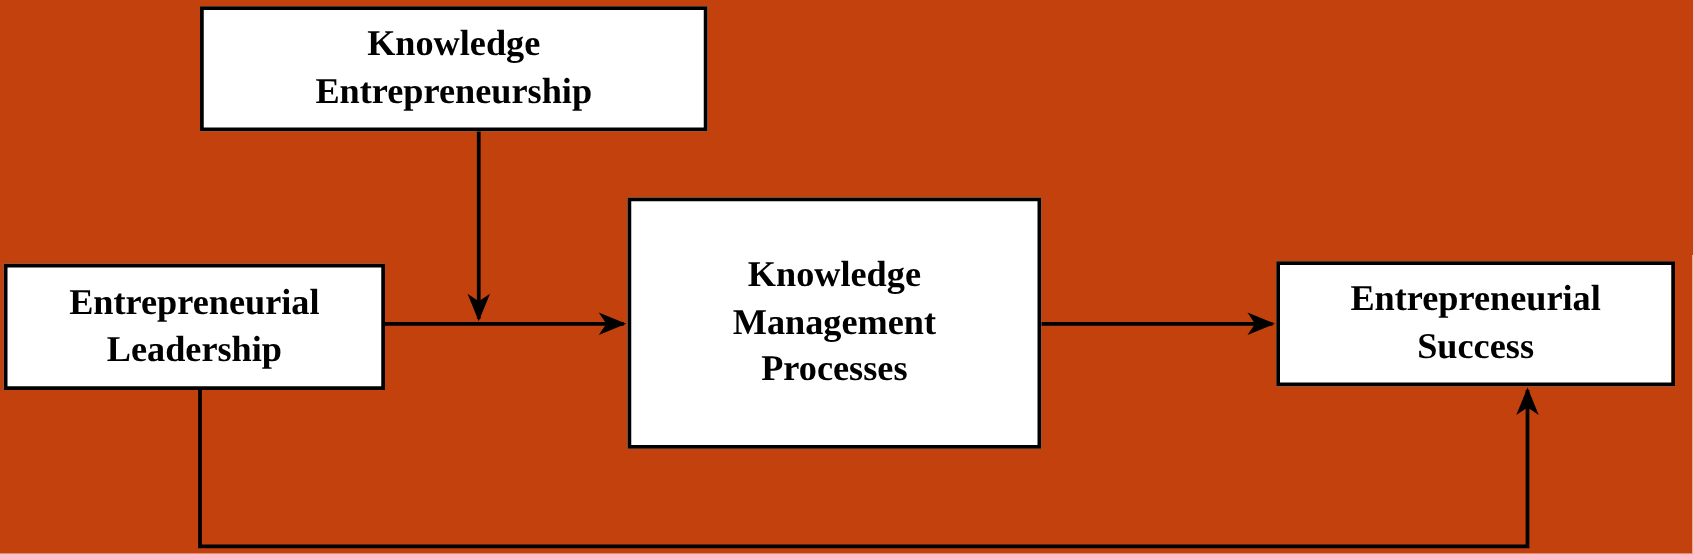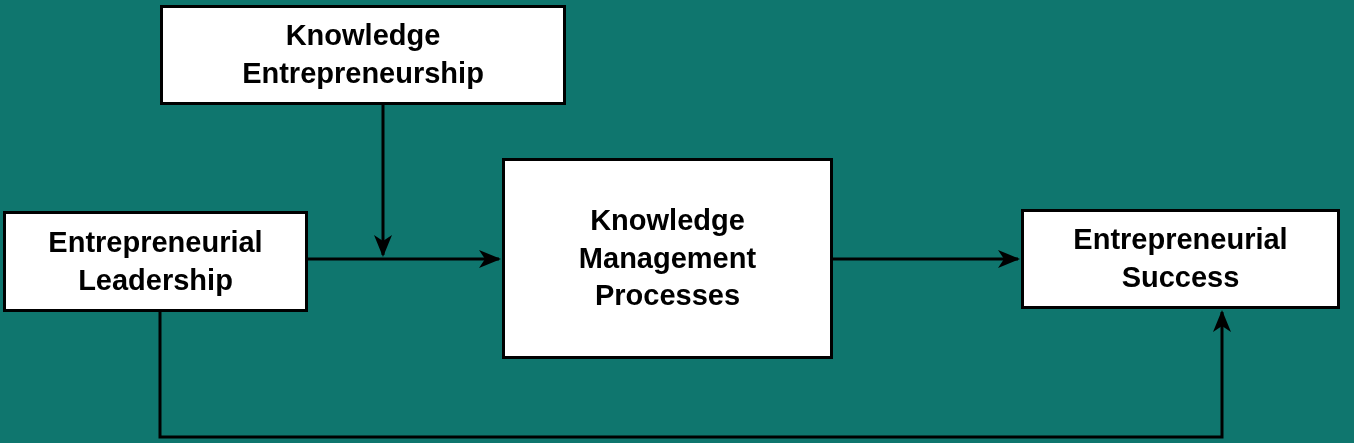--- a/index.html
+++ b/index.html
@@ -4,22 +4,22 @@
 <style>
   html, body {
     margin: 0;
     padding: 0;
     background: #ffffff;
   }
   .canvas {
     position: relative;
     width: 1354px;
     height: 443px;
-    background: #0f766e;
-    font-family: Liberation Sans, sans-serif;
+    background: #c2410c;
+    font-family: Liberation Serif, serif;
     overflow: hidden;
   }
   .connectors {
     position: absolute;
     left: 0;
     top: 0;
     width: 1354px;
     height: 443px;
     z-index: 0;
   }

